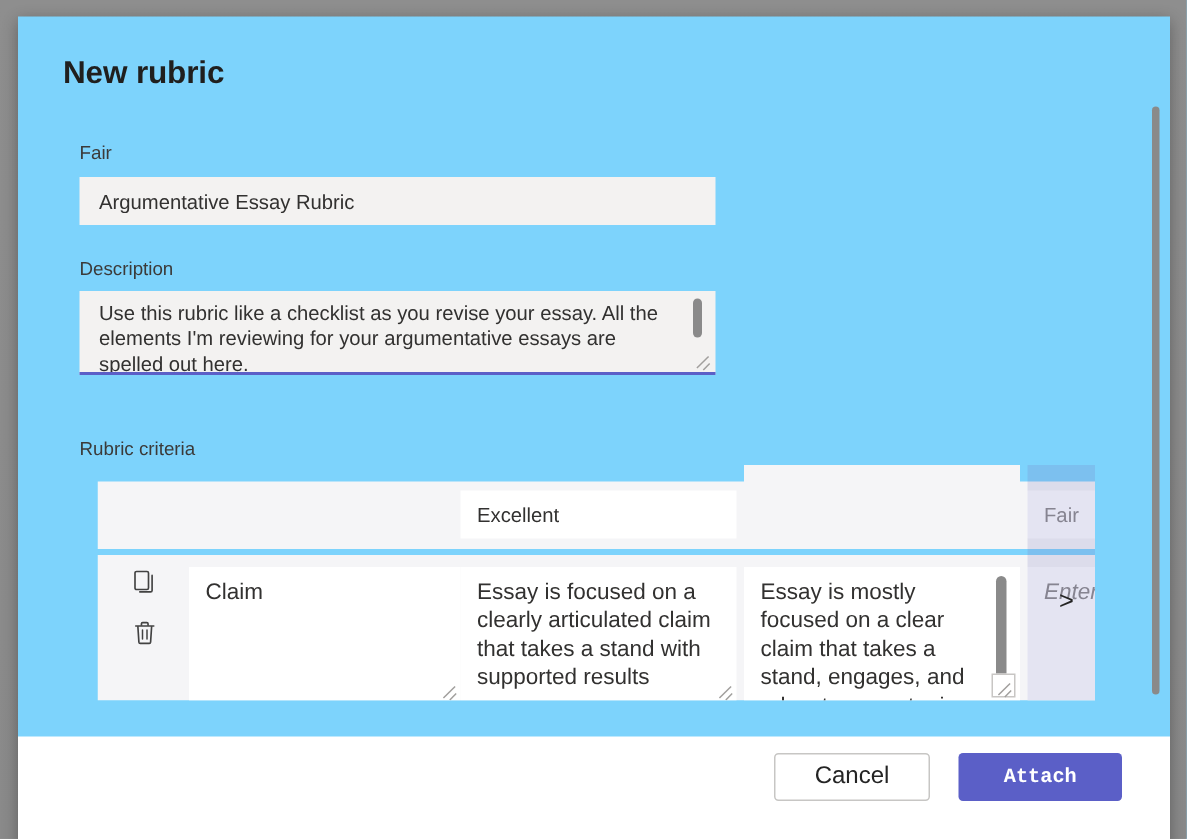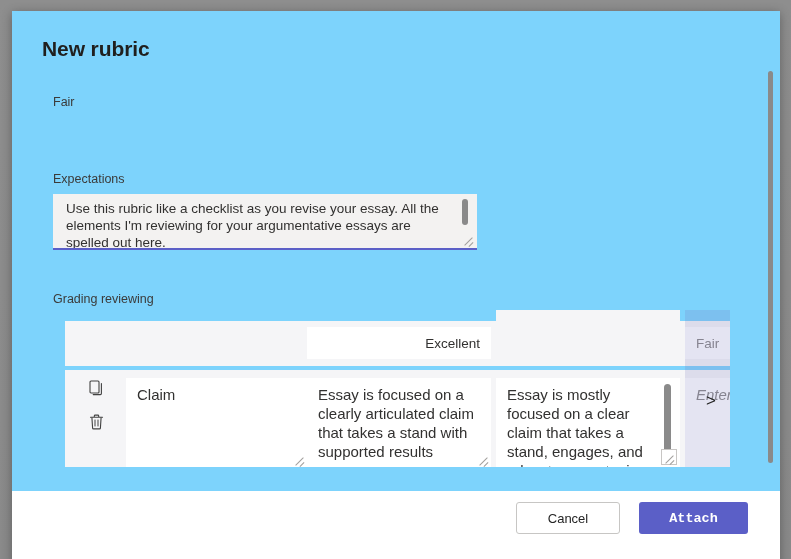--- a/index.html
+++ b/index.html
@@ -191,21 +191,21 @@
     position: absolute;
     top: 6px;
     height: 32px;
     background: #ffffff;
     border: none; outline: none;
     font-family: "Liberation Sans", sans-serif;
     font-size: 13.5px;
     color: #323130;
     padding: 0 11px;
   }
-  #hdr-c1 { left: 242px; width: 184px; text-align: right; }
+  #hdr-c1 { left: 242px; width: 184px; }
   #hdr-c2 { left: 431px; width: 184px; }
   #hdr-c3 { left: 620px; width: 184px; color:#8a8886; }
 
   
   #data-row {
     position: absolute;
     left: 0; top: 60px;
     width: 665px; height: 97px;
     background: #f5f5f7;
   }
@@ -282,21 +282,21 @@
     background: #ffffff;
   }
   #btn-cancel {
     position: absolute;
     right: 160px; top: 11px;
     width: 104px; height: 32px;
     background: #ffffff;
     border: 1px solid #c7c6c4;
     border-radius: 3px;
     font-family: "Liberation Sans", sans-serif;
-    font-size: 13px;
+    font-size: 16px;
     color: #242424;
     cursor: pointer;
   }
   #btn-attach {
     position: absolute;
     right: 32px; top: 11px;
     width: 109px; height: 32px;
     background: #5b5fc7;
     border: none;
     border-radius: 3px;
@@ -312,30 +312,31 @@
 
 <div id="backdrop"></div>
 
 <div id="dialog">
 
   <div id="scrollbody">
 
     <h1 id="title">New rubric</h1>
 
     <div class="field-label" id="title-label">Fair</div>
-
-
-    <div class="field-label" id="desc-label">Expectations</div>
+    <input id="title-input" type="text" value="Argumentative Essay Rubric" style="">
+
+
+    <div class="field-label" id="desc-label">Description</div>
     <div id="desc-wrap">
       <textarea id="desc-input" style="">Use this rubric like a checklist as you revise your essay. All the elements I'm reviewing for your argumentative essays are spelled out here.</textarea>
       <div id="desc-thumb"></div>
       <div class="resize-grip" id="desc-grip"></div>
     </div>
 
-    <div class="field-label" id="grading-label">Grading reviewing</div>
+    <div class="field-label" id="grading-label">Rubric criteria</div>
 
     <div id="table-clip">
 
       <div id="col-toolbar">
         <button class="icon-btn">
           <span>
             <svg width="15" height="16" viewBox="0 0 15 16" fill="none" xmlns="http://www.w3.org/2000/svg">
               <rect x="1" y="1" width="9" height="12" rx="1" stroke="#424242" stroke-width="1.1"></rect>
               <path d="M4.2 14.6 H11.4 A1 1 0 0 0 12.4 13.6 V3.6" stroke="#424242" stroke-width="1.1" stroke-linecap="round" fill="none"></path>
             </svg>

